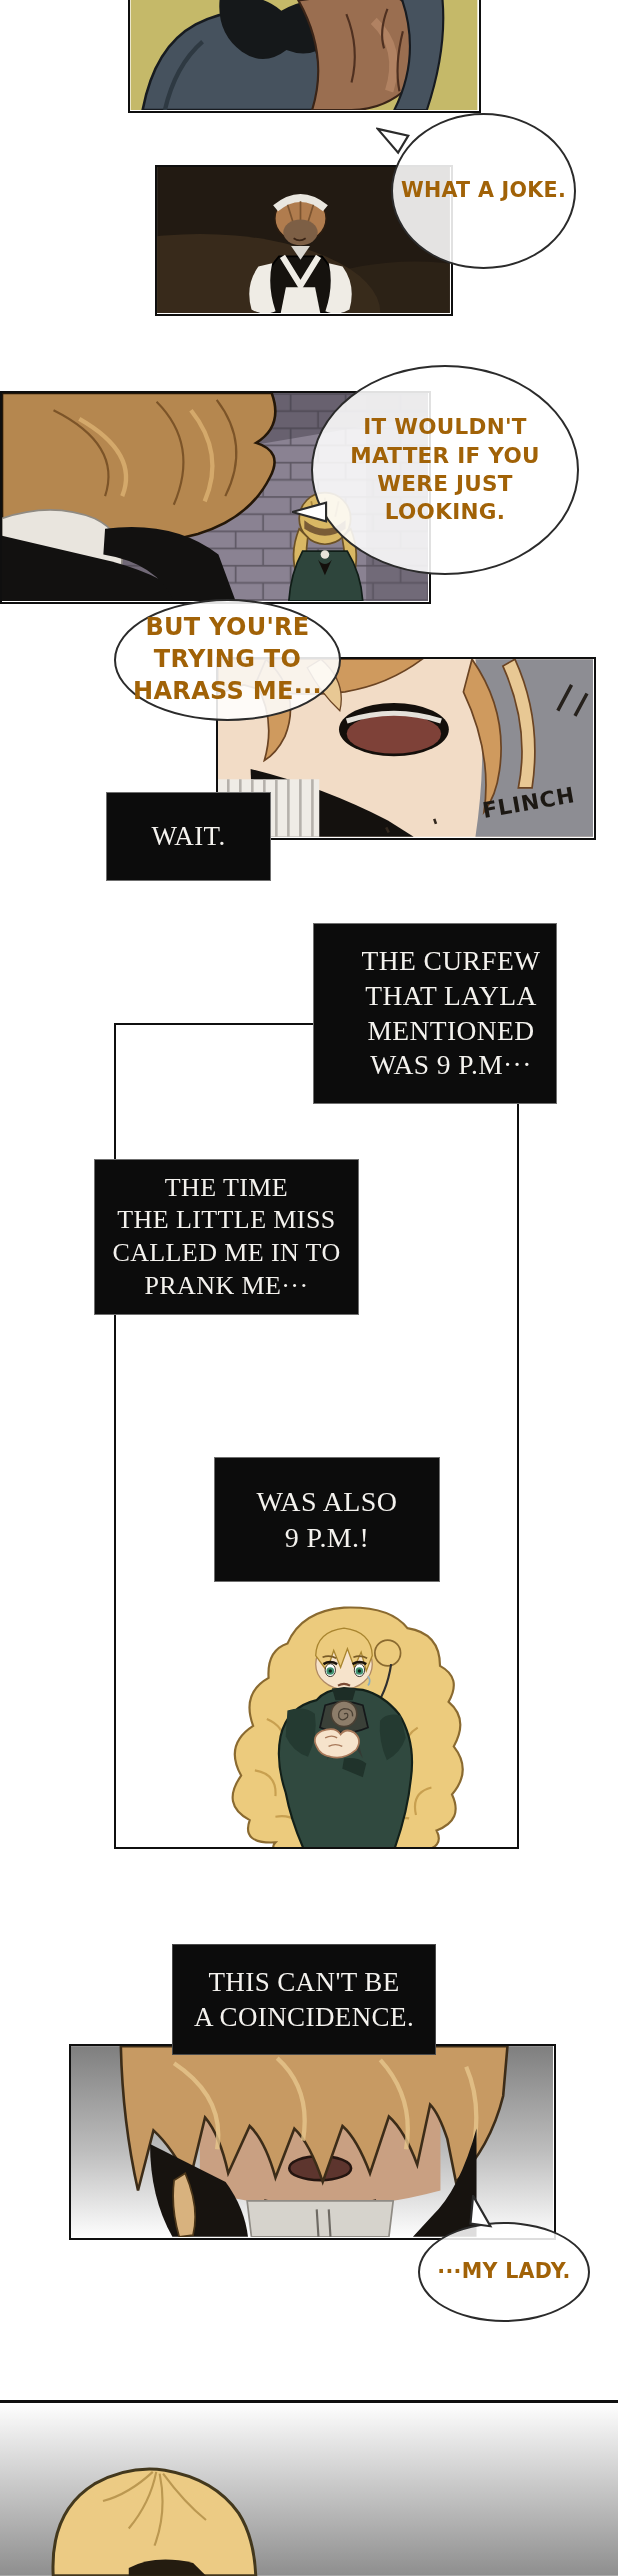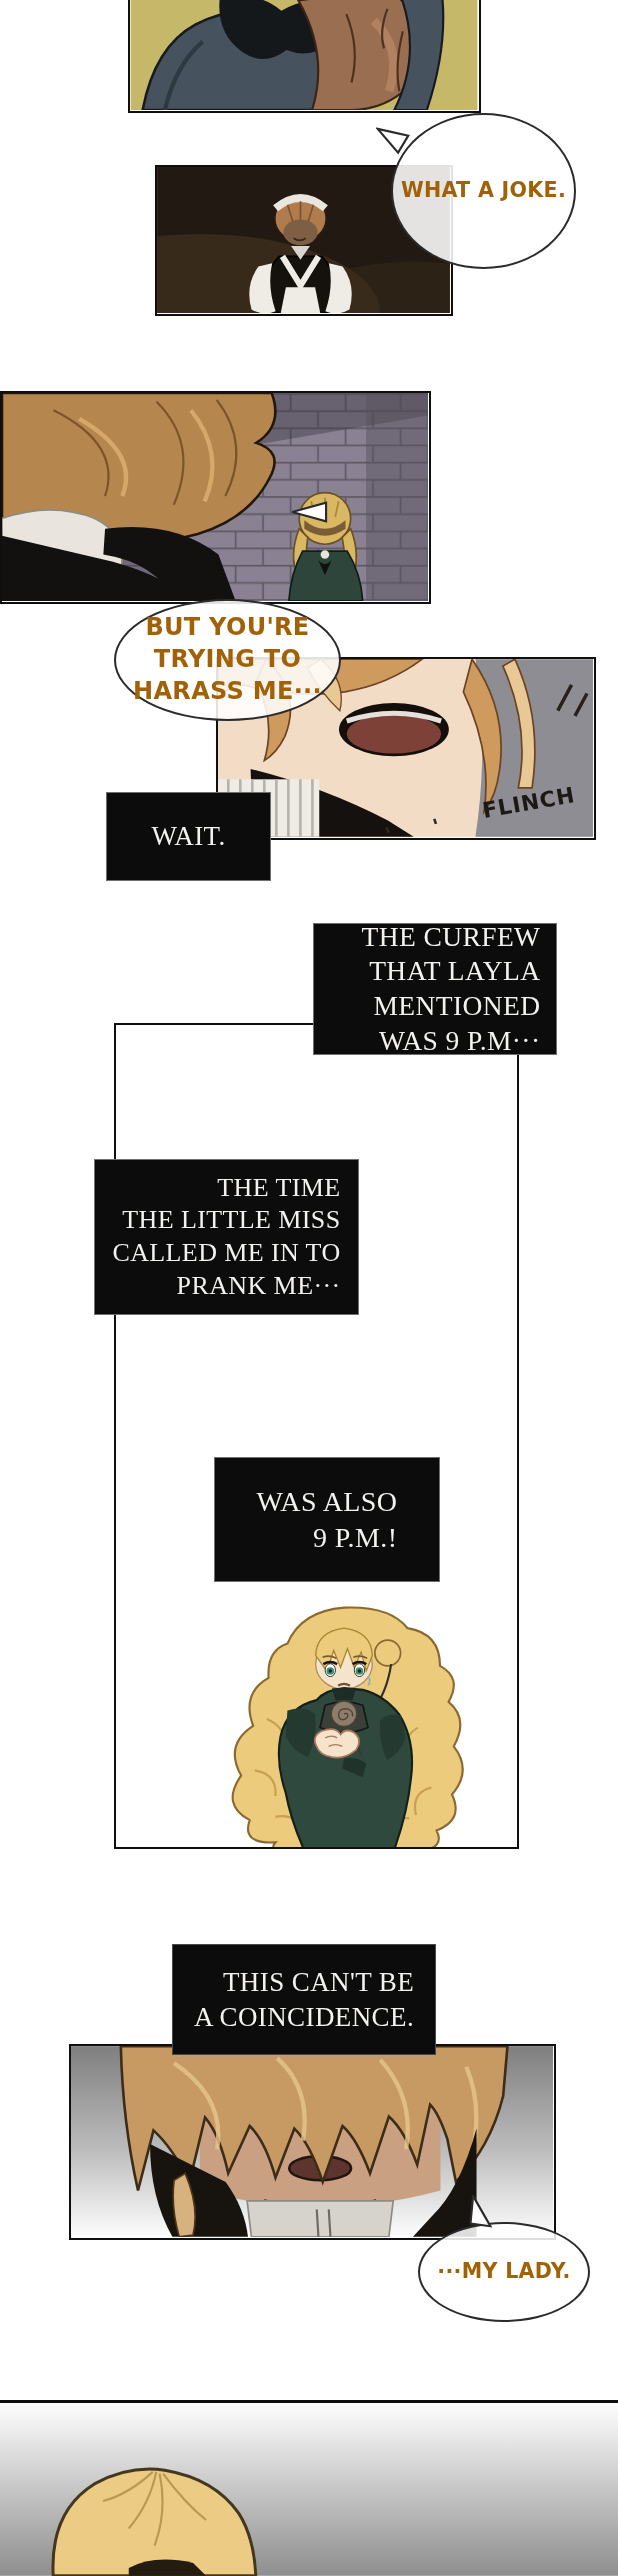--- a/index.html
+++ b/index.html
@@ -7,21 +7,21 @@
         font-family:"DejaVu Sans",sans-serif;}
   .panel{position:absolute;border:2.6px solid #0f0f0f;box-sizing:border-box;overflow:hidden;}
   .panel svg{display:block;}
   .bubble{position:absolute;border:2.1px solid #2b2b2b;border-radius:50%;
           display:flex;align-items:center;justify-content:center;text-align:center;
           box-sizing:border-box;z-index:5;}
   .bubble .txt{white-space:pre-line;font-weight:700;color:#a16207;line-height:1.32;
                letter-spacing:0.3px;}
   .tail{position:absolute;z-index:6;}
   .capbox{position:absolute;background:#0c0c0c;border:1.7px solid #6f6f6f;box-sizing:border-box;
-          display:flex;align-items:center;justify-content:center;text-align:right;z-index:7;}
+          display:flex;align-items:center;justify-content:center;text-align:center;z-index:7;}
   .capbox .txt{white-space:pre-line;font-family:"Liberation Serif","DejaVu Serif",serif;
                color:#f4f2ee;letter-spacing:0.4px;line-height:1.26;}
   .sfx{position:absolute;font-weight:700;color:#1c1813;letter-spacing:0.9px;
        transform:rotate(-10deg);z-index:3;}
 </style>
 </head>
 <body>
 
 <div id="page">
 
@@ -86,20 +86,26 @@
       <path d="M352 148 Q376 168 400 148 L400 158 Q376 174 352 158 Z" fill="#7a5c36"></path>
       <path d="M360 126 L364 144 M376 122 L376 144 M392 126 L388 144" stroke="#a8863c" stroke-width="2" fill="none"></path>
       <path d="M346 158 Q334 188 344 214 Q350 226 358 220 Q352 194 356 168 Z" fill="#d9b864" stroke="#6b5126" stroke-width="2"></path>
       <path d="M406 158 Q418 188 408 218 Q402 230 394 224 Q402 194 396 168 Z" fill="#d9b864" stroke="#6b5126" stroke-width="2"></path>
       <path d="M350 184 L402 184 Q418 210 420 242 L334 242 Q336 210 350 184 Z" fill="#2e453c" stroke="#101d17" stroke-width="2"></path>
       <circle cx="376" cy="188" r="5" fill="#e8e4da"></circle>
       <path d="M368 194 Q376 204 384 194 L376 212 Z" fill="#14100c"></path>
     </svg>
   </div>
 
+  <div class="bubble" style="left:311px;top:365px;width:268px;height:210px;background:rgba(255,255,255,0.88);">
+    <div class="txt" style="font-size:21.5px;">IT WOULDN'T
+MATTER IF YOU
+WERE JUST
+LOOKING.</div>
+  </div>
   <svg class="tail" style="left:292px;top:501px;" width="36" height="22" viewBox="0 0 42 26">
     <path d="M0 13 L40 2 L40 24 Z" fill="#ffffff" stroke="#2b2b2b" stroke-width="2.5"></path>
   </svg>
 
   <div class="panel" style="left:216px;top:657px;width:380px;height:183px;">
     <svg width="375" height="178" viewBox="0 0 437 207">
       <rect width="437" height="207" fill="#f2dcc6"></rect>
       <path d="M300 0 L437 0 L437 207 L300 207 Q316 100 300 0 Z" fill="#8d8d93"></path>
       <path d="M0 0 L238 0 Q198 30 148 38 Q80 46 30 30 L0 40 Z" fill="#cf9a5e" stroke="#6b4423" stroke-width="2"></path>
       <path d="M56 0 Q98 40 78 90 Q68 110 54 118 Q68 70 44 28 Z" fill="#cf9a5e" stroke="#6b4423" stroke-width="2"></path>
@@ -155,21 +161,21 @@
       <path d="M128 124 Q150 116 172 124 L178 150 Q150 162 122 150 Z" fill="#3a4038" stroke="#15181a" stroke-width="2"></path>
       <path d="M138 152 L130 188 L148 158 Z M162 152 L172 186 L154 158 Z" fill="#343a34"></path>
       <circle cx="150" cy="134" r="15" fill="#8d7d6a" stroke="#4a4034" stroke-width="2"></circle>
       <path d="M150 134 q6 -2 4 4 q-6 6 -10 0 q-2 -8 6 -10 q11 0 10 9" stroke="#4a4034" stroke-width="1.5" fill="none"></path>
       <path d="M118 172 Q112 160 124 154 Q140 148 146 158 Q152 150 162 156 Q172 164 164 176 Q150 188 134 184 Q122 182 118 172 Z" fill="#f6e3cb" stroke="#a8795a" stroke-width="2"></path>
       <path d="M128 162 Q136 158 142 162 M132 172 Q140 168 148 172" stroke="#a8795a" stroke-width="1.5" fill="none"></path>
       <path d="M150 186 Q166 184 176 192 L172 208 Q158 202 148 198 Z" fill="#20332b"></path>
     </svg>
   </div>
 
-  <div class="capbox" style="left:313px;top:923px;width:244px;height:132px;padding-left:32px;">
+  <div class="capbox" style="left:313px;top:923px;width:244px;height:181px;padding-left:32px;">
     <div class="txt" style="font-size:27.5px;">THE CURFEW
 THAT LAYLA
 MENTIONED
 WAS 9 P.M···</div>
   </div>
 
   <div class="capbox" style="left:94px;top:1159px;width:265px;height:156px;">
     <div class="txt" style="font-size:26px;">THE TIME
 THE LITTLE MISS
 CALLED ME IN TO

